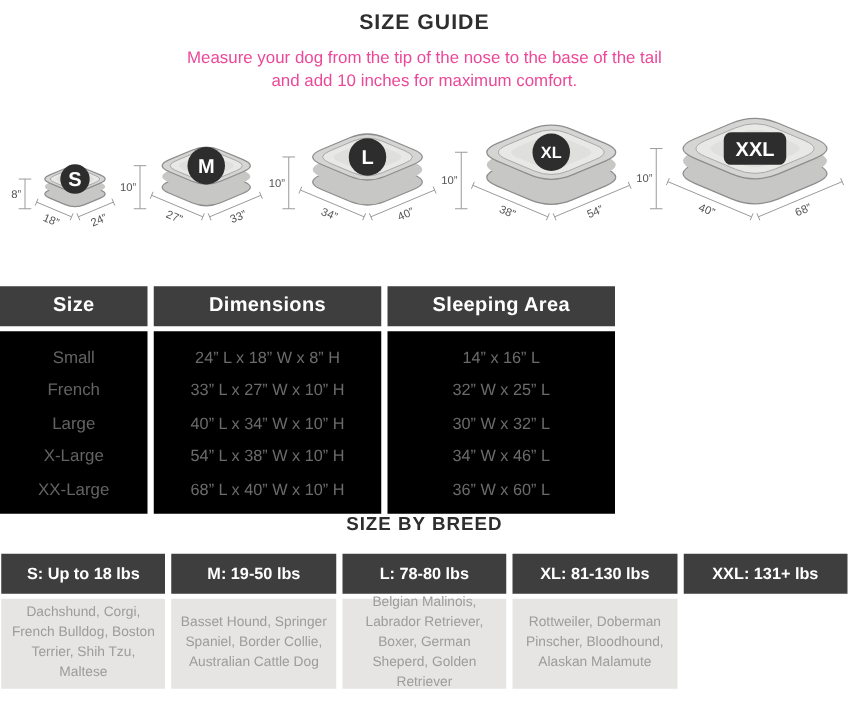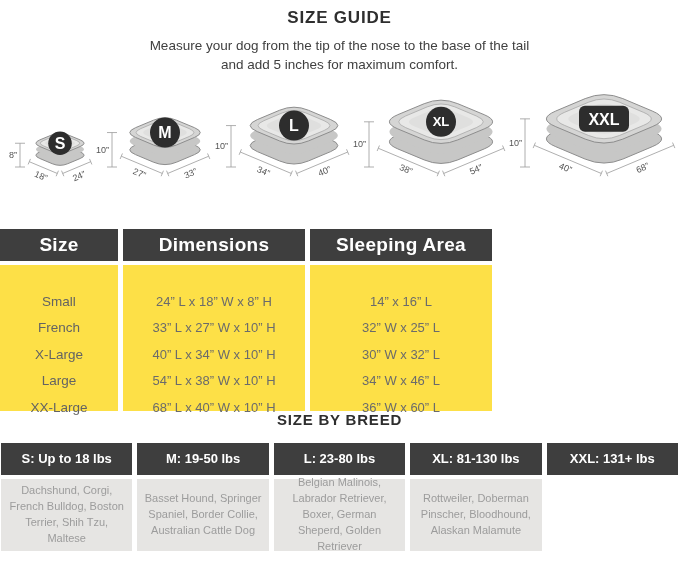--- a/index.html
+++ b/index.html
@@ -1,34 +1,34 @@
 <!DOCTYPE html>
 <html><head>
 <meta charset="utf-8">
 <style>
   html,body{margin:0;padding:0;background:#ffffff;}
   body{width:679px;height:582px;font-family:"Liberation Sans",sans-serif;overflow:hidden;}
   .page{width:679px;height:582px;position:relative;}
 
   .title{padding-top:8px;text-align:center;font-size:17px;font-weight:bold;
          color:#2e2e2e;letter-spacing:0.8px;}
-  .subtitle{margin-top:9px;text-align:center;font-size:13.5px;color:#404040;line-height:1.4;}
+  .subtitle{margin-top:9px;text-align:center;font-size:13.5px;color:#ec4899;line-height:1.4;}
 
   .beds{display:flex;justify-content:space-between;align-items:flex-start;
         padding:0 2px;margin-top:12px;height:122px;}
   .bed-cell{flex:0 0 auto;}
   .bed-cell svg{display:block;overflow:visible;}
 
   .size-table{display:grid;grid-template-columns:118px 182px 182px 181px;
               column-gap:5px;margin-top:20px;}
   .col{display:flex;flex-direction:column;}
-  .th{background:#3e3e3e;color:#ffffff;font-weight:bold;font-size:19px;height:32px;
+  .th{background:#3e3e3e;color:#ffffff;font-weight:bold;font-size:16px;height:32px;
       display:flex;align-items:center;justify-content:center;letter-spacing:0.3px;}
-  .tb{background:#fde047;margin-top:4px;height:146px;box-sizing:border-box;
-      padding-top:24px;}
+  .tb{background:#000000;margin-top:4px;height:146px;box-sizing:border-box;
+      padding-top:8px;}
   .cell{height:26.5px;line-height:26.5px;text-align:center;font-size:13px;color:#6b6b6b;}
   .cell.size-name{color:#636363;font-size:13.5px;}
 
   .breed-title{text-align:center;font-size:15px;font-weight:bold;
                color:#2e2e2e;letter-spacing:0.8px;}
   .breed-grid{display:grid;grid-template-columns:repeat(5,1fr);column-gap:5px;
               margin-top:15px;padding:0 1px;}
   .bh{background:#3e3e3e;color:#ffffff;font-weight:bold;font-size:13px;height:32px;
       display:flex;align-items:center;justify-content:center;}
   .bb{background:#e6e5e3;margin-top:4px;height:72px;box-sizing:border-box;
@@ -36,21 +36,21 @@
       font-size:11px;color:#9c9c9c;line-height:1.45;padding:4px 5px;}
 </style>
 </head>
 <body>
 
 <div class="page">
 
   <div class="title">SIZE GUIDE</div>
   <div class="subtitle">
     <div>Measure your dog from the tip of the nose to the base of the tail</div>
-    <div>and add 5 inches for maximum comfort.</div>
+    <div>and add 10 inches for maximum comfort.</div>
   </div>
 
   <div class="beds">
     <div class="bed-cell">
         <svg width="92" height="122" viewBox="0 0 92 122">
           <path d="M 37.8 64.9 L 50.2 59.8 Q 58.0 56.5 65.8 59.8 L 78.2 64.9 Q 86.0 68.2 78.2 71.5 L 65.8 76.7 Q 58.0 80.0 50.2 76.7 L 37.8 71.5 Q 30.0 68.2 37.8 64.9 Z" fill="#c7c7c6" stroke="#8d8d8d" stroke-width="1"></path>
           <path d="M 37.8 58.9 L 50.2 53.8 Q 58.0 50.5 65.8 53.8 L 78.2 58.9 Q 86.0 62.2 78.2 65.5 L 65.8 70.7 Q 58.0 74.0 50.2 70.7 L 37.8 65.5 Q 30.0 62.2 37.8 58.9 Z" fill="#c7c7c6"></path>
           <path d="M 37.8 52.9 L 50.2 47.8 Q 58.0 44.5 65.8 47.8 L 78.2 52.9 Q 86.0 56.2 78.2 59.5 L 65.8 64.7 Q 58.0 68.0 50.2 64.7 L 37.8 59.5 Q 30.0 56.2 37.8 52.9 Z" fill="#d5d5d4" stroke="#8d8d8d" stroke-width="1"></path>
           <path d="M 41.5 53.5 L 51.6 49.3 Q 58.0 46.6 64.4 49.3 L 74.5 53.5 Q 81.0 56.2 74.5 58.9 L 64.4 63.2 Q 58.0 65.9 51.6 63.2 L 41.5 58.9 Q 35.0 56.2 41.5 53.5 Z" fill="#e8e8e7" stroke="#a0a0a0" stroke-width="0.7"></path>
           <path d="M 45.5 54.2 L 53.1 51.0 Q 58.0 48.9 62.9 51.0 L 70.5 54.2 Q 75.4 56.2 70.5 58.3 L 62.9 61.5 Q 58.0 63.5 53.1 61.5 L 45.5 58.3 Q 40.6 56.2 45.5 54.2 Z" fill="#dfdfde"></path>
@@ -193,22 +193,22 @@
         </svg>
       </div>
   </div>
 
   <div class="size-table">
     <div class="col">
       <div class="th">Size</div>
       <div class="tb">
         <div class="cell size-name">Small</div>
         <div class="cell size-name">French</div>
+        <div class="cell size-name">Large</div>
         <div class="cell size-name">X-Large</div>
-        <div class="cell size-name">Large</div>
         <div class="cell size-name">XX-Large</div>
       </div>
     </div>
     <div class="col">
       <div class="th">Dimensions</div>
       <div class="tb">
         <div class="cell">24” L x 18” W x 8” H</div>
         <div class="cell">33” L x 27” W x 10” H</div>
         <div class="cell">40” L x 34” W x 10” H</div>
         <div class="cell">54” L x 38” W x 10” H</div>
@@ -232,21 +232,21 @@
   <div class="breed-grid">
     <div class="col">
       <div class="bh">S: Up to 18 lbs</div>
       <div class="bb">Dachshund, Corgi, French Bulldog, Boston Terrier, Shih Tzu, Maltese</div>
     </div>
     <div class="col">
       <div class="bh">M: 19-50 lbs</div>
       <div class="bb">Basset Hound, Springer Spaniel, Border Collie, Australian Cattle Dog</div>
     </div>
     <div class="col">
-      <div class="bh">L: 23-80 lbs</div>
+      <div class="bh">L: 78-80 lbs</div>
       <div class="bb">Belgian Malinois, Labrador Retriever, Boxer, German Sheperd, Golden Retriever</div>
     </div>
     <div class="col">
       <div class="bh">XL: 81-130 lbs</div>
       <div class="bb">Rottweiler, Doberman Pinscher, Bloodhound, Alaskan Malamute</div>
     </div>
     <div class="col">
       <div class="bh">XXL: 131+ lbs</div>
     </div>
   </div>

